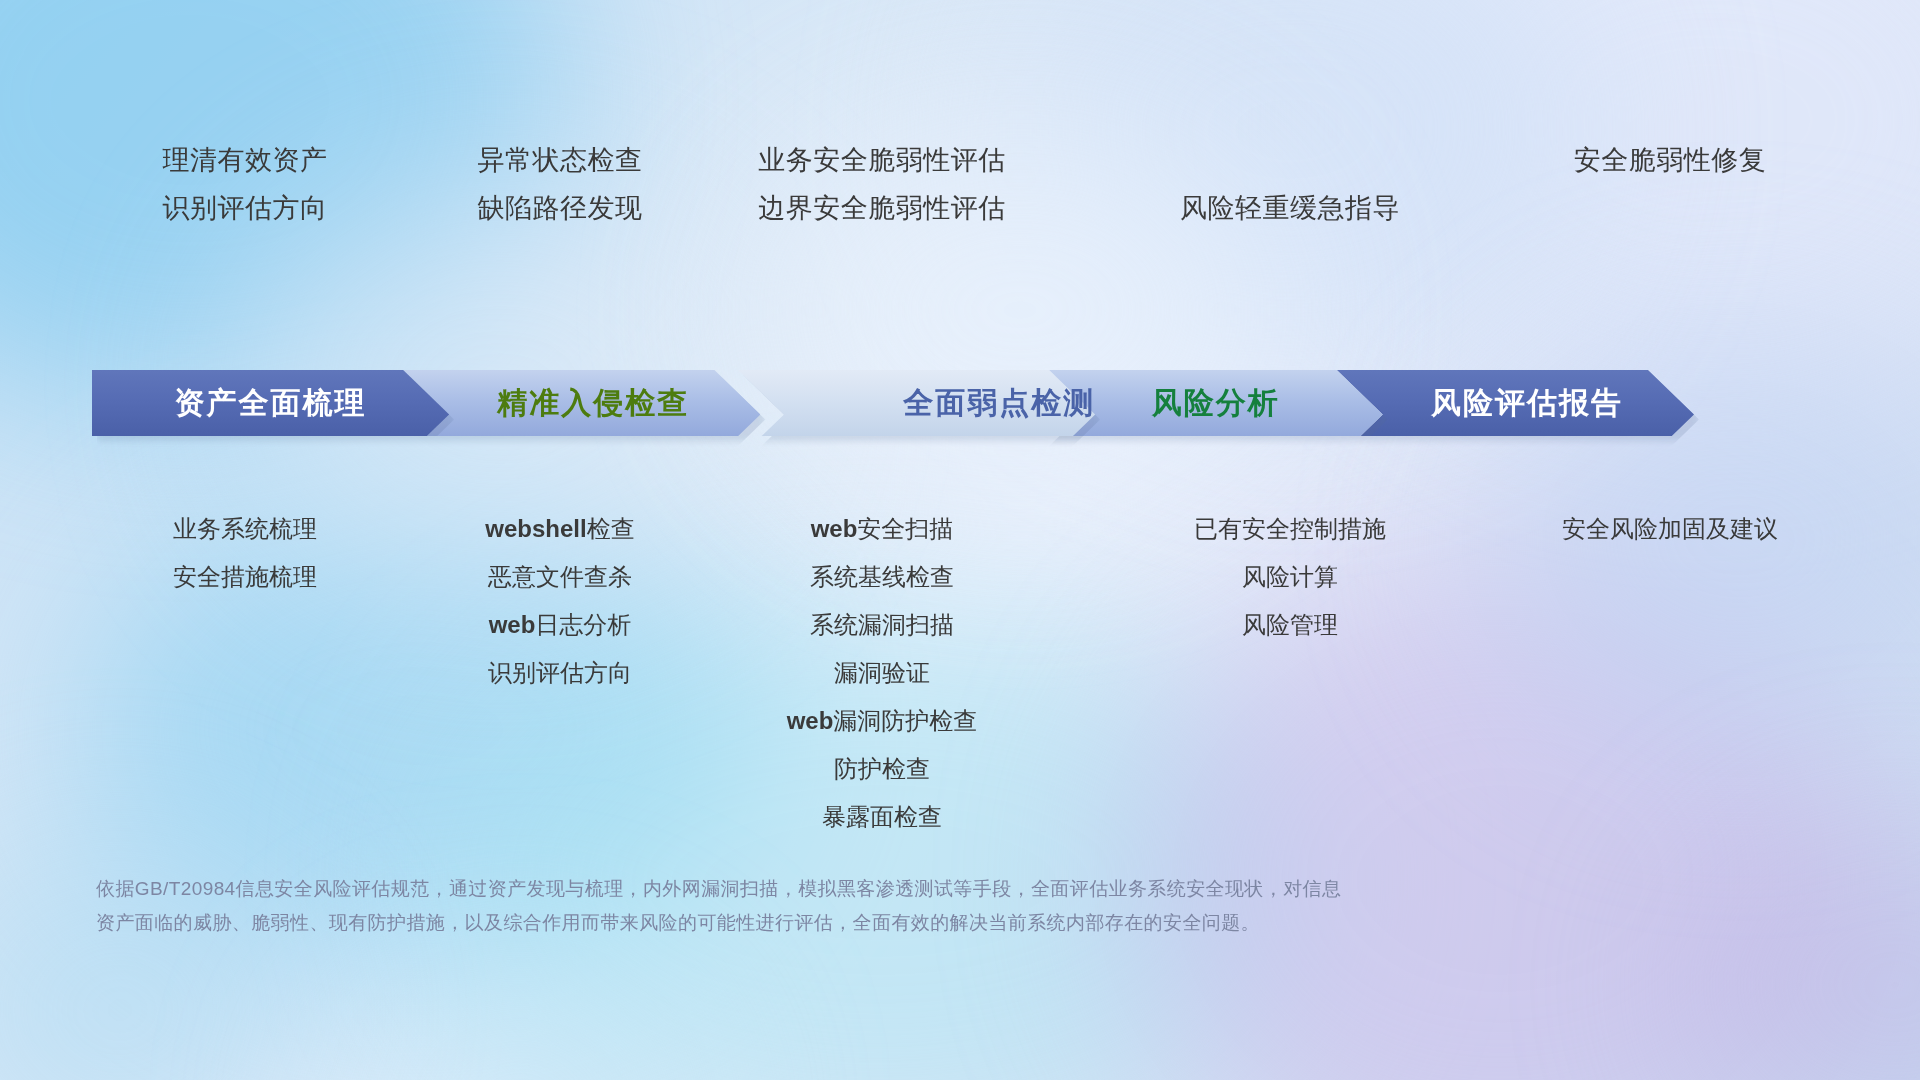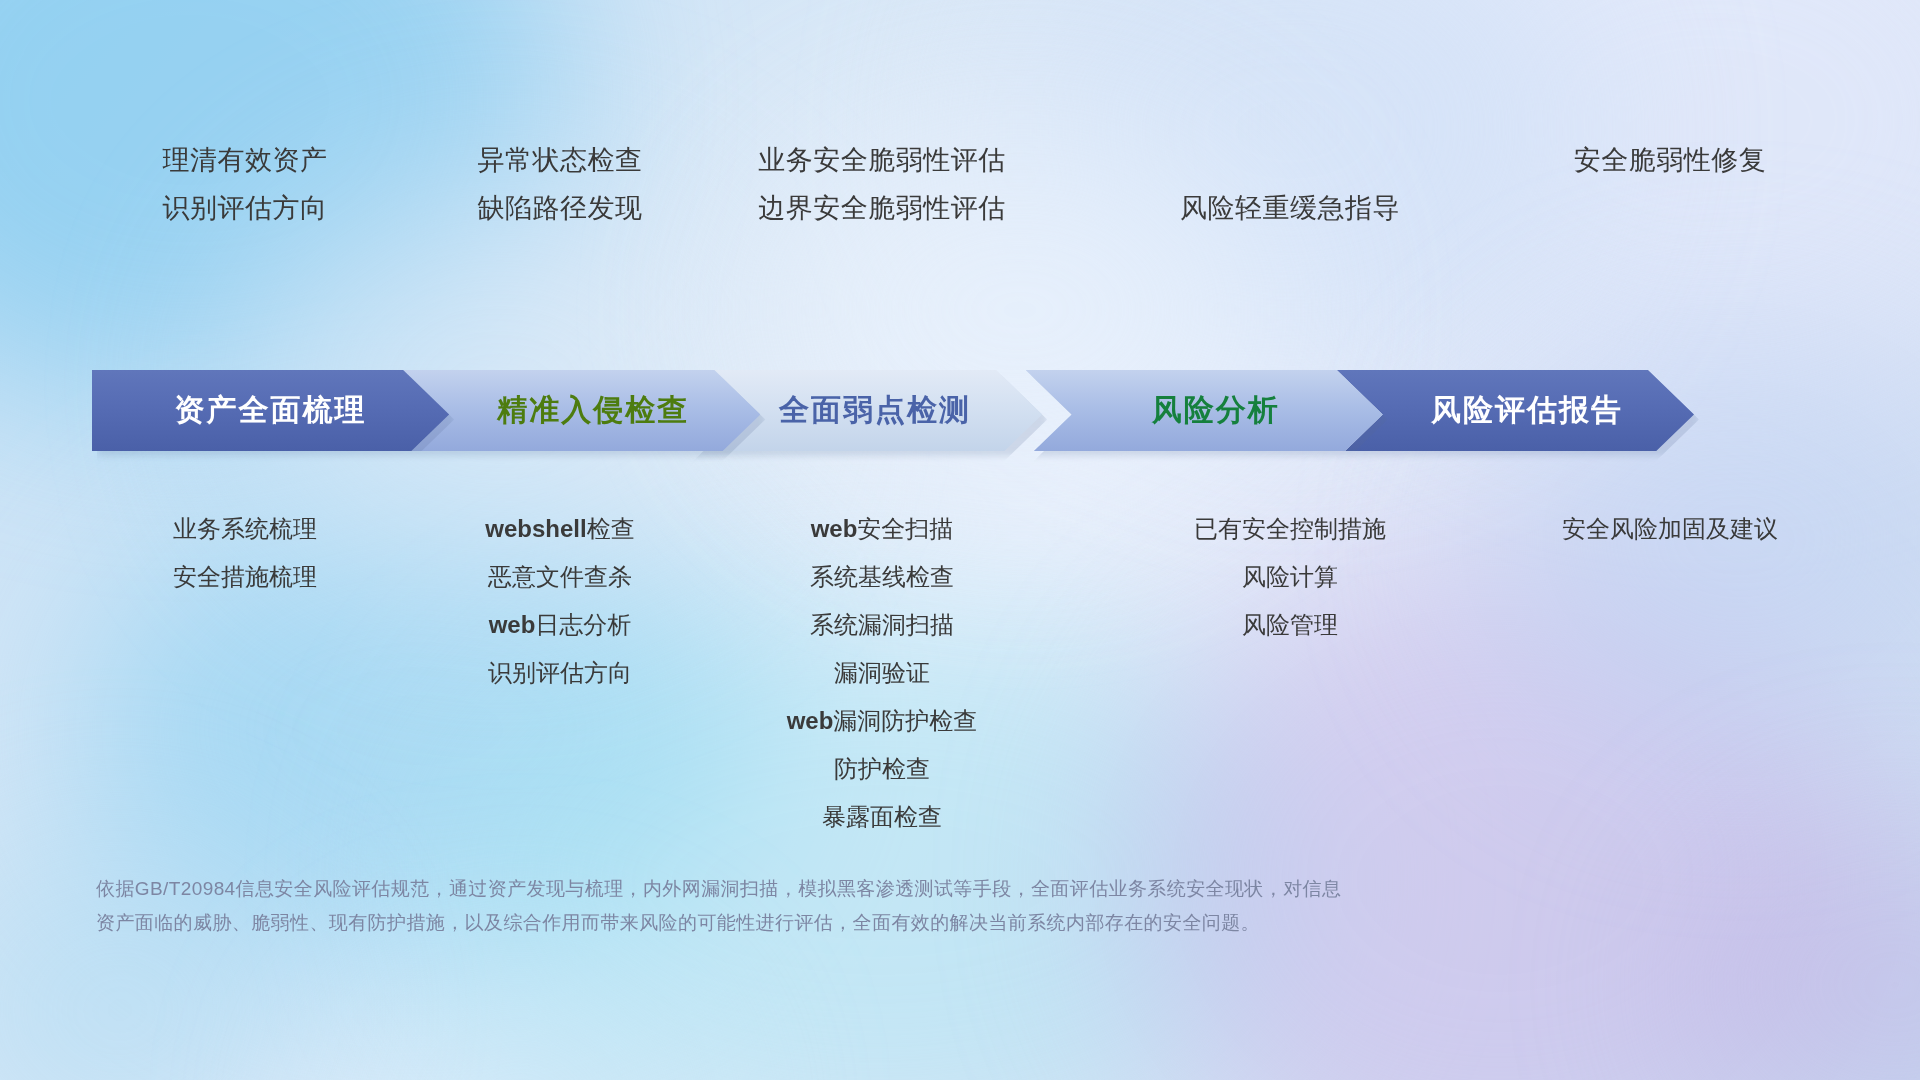--- a/index.html
+++ b/index.html
@@ -31,21 +31,21 @@
 
   
   #content{position:absolute;inset:0;}
 
   .col-top{position:absolute;text-align:center;color:#3b3b3b;}
   .col-top .line{font-size:27px;line-height:48px;letter-spacing:.5px;color:#3a3a3a;white-space:nowrap;}
 
   
   #band{position:absolute;left:92px;top:370px;width:1740px;height:89px;}
   .chev{
-    position:absolute;top:0;height:81px;
+    position:absolute;top:0;height:66px;
     display:flex;align-items:center;justify-content:center;
     box-sizing:border-box;
   }
   .chev .cap{
     position:relative;z-index:3;
     font-size:30px;font-weight:bold;letter-spacing:2px;
     white-space:nowrap;
   }
   .chev .shape{position:absolute;inset:0;z-index:1;}
   .chev .shadow{position:absolute;inset:0;z-index:0;transform:translate(5px,5px);opacity:.33;}
@@ -106,21 +106,21 @@
       <div class="chev" style="left: 0px; width: 357.2px; z-index: 10;">
         <div class="shadow" style="background: rgba(90, 110, 150, 0.55); clip-path: polygon(0px 0px, 311.2px 0px, 357.2px 44.5px, 311.2px 89px, 0px 89px); filter: blur(3px);"></div>
         <div class="shape" style="background: linear-gradient(rgb(96, 118, 187) 0%, rgb(86, 108, 180) 45%, rgb(74, 96, 168) 100%); clip-path: polygon(0px 0px, 311.2px 0px, 357.2px 44.5px, 311.2px 89px, 0px 89px);"></div>
         <div class="cap" style="color: rgb(255, 255, 255); margin-left: 0px;">资产全面梳理</div>
       </div>
       <div class="chev" style="left: 311.2px; width: 357.2px; z-index: 9;">
         <div class="shadow" style="background: rgba(90, 110, 150, 0.55); clip-path: polygon(0px 0px, 311.2px 0px, 357.2px 44.5px, 311.2px 89px, 0px 89px, 46px 44.5px); filter: blur(3px);"></div>
         <div class="shape" style="background: linear-gradient(rgb(195, 210, 238) 0%, rgb(169, 189, 230) 48%, rgb(147, 169, 220) 100%); clip-path: polygon(0px 0px, 311.2px 0px, 357.2px 44.5px, 311.2px 89px, 0px 89px, 46px 44.5px);"></div>
         <div class="cap" style="color: #4d7c0f; margin-left: 23px;">精准入侵检查</div>
       </div>
-      <div class="chev" style="left: 593px; width: 357.2px; z-index: 8;">
+      <div class="chev" style="left: 646px; width: 357.2px; z-index: 8; justify-content: flex-end;">
         <div class="shadow" style="background: rgba(90, 110, 150, 0.55); clip-path: polygon(0px 0px, 311.2px 0px, 357.2px 44.5px, 311.2px 89px, 0px 89px, 46px 44.5px); filter: blur(3px);"></div>
         <div class="shape" style="background: linear-gradient(rgb(226, 234, 246) 0%, rgb(211, 224, 241) 48%, rgb(195, 212, 234) 100%); clip-path: polygon(0px 0px, 311.2px 0px, 357.2px 44.5px, 311.2px 89px, 0px 89px, 46px 44.5px);"></div>
         <div class="cap" style="color: rgb(74, 99, 168); margin-left: 23px;">全面弱点检测</div>
       </div>
       <div class="chev" style="left: 933.6px; width: 357.2px; z-index: 7;">
         <div class="shadow" style="background: rgba(90, 110, 150, 0.55); clip-path: polygon(0px 0px, 311.2px 0px, 357.2px 44.5px, 311.2px 89px, 0px 89px, 46px 44.5px); filter: blur(3px);"></div>
         <div class="shape" style="background: linear-gradient(rgb(195, 210, 238) 0%, rgb(169, 189, 230) 48%, rgb(147, 169, 220) 100%); clip-path: polygon(0px 0px, 311.2px 0px, 357.2px 44.5px, 311.2px 89px, 0px 89px, 46px 44.5px);"></div>
         <div class="cap" style="color: #15803d; margin-left: 23px;">风险分析</div>
       </div>
       <div class="chev" style="left: 1244.8px; width: 357.2px; z-index: 6;">

